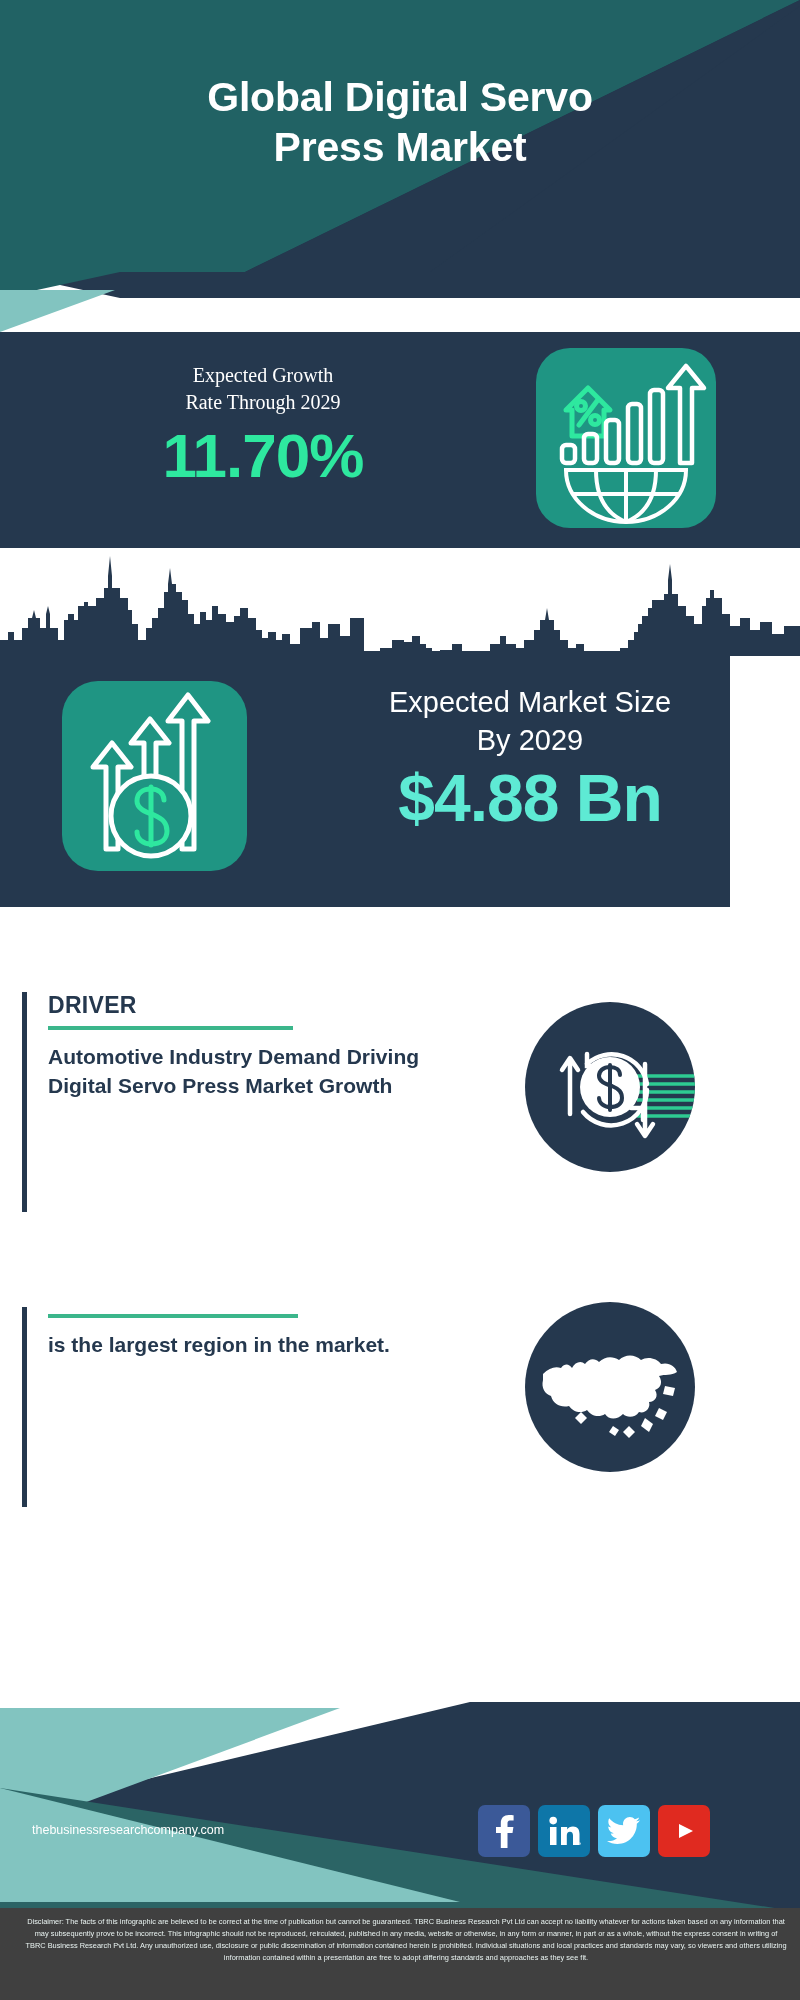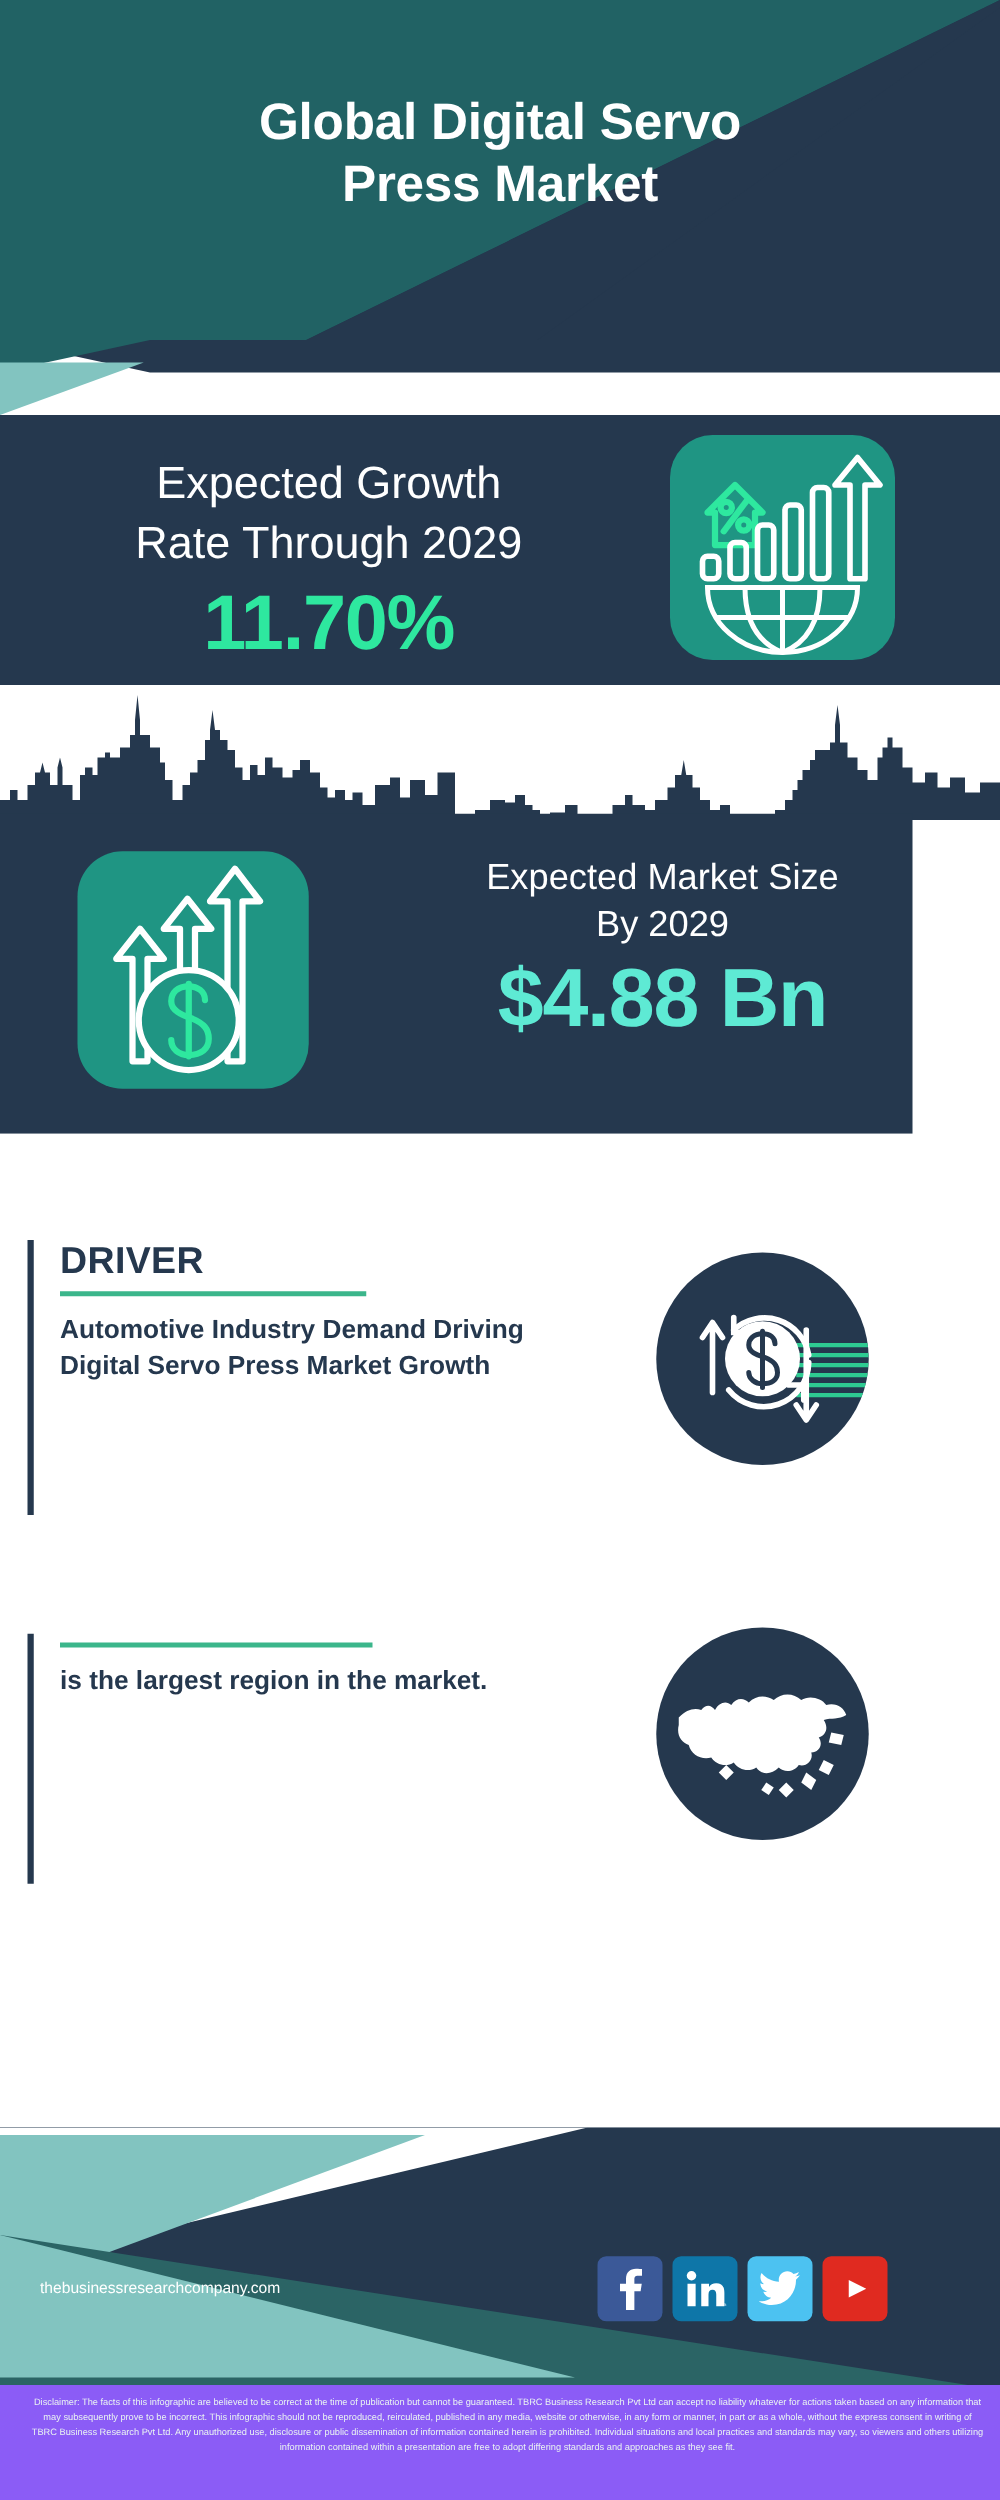--- a/index.html
+++ b/index.html
@@ -35,21 +35,21 @@
 
   
   #growth {
     position:absolute; left:0; top:332px; width:800px; height:212px;
     background:#25384e;
   }
   #growth-text {
     position:absolute; left:28px; top:30px; width:470px;
     text-align:center; color:#ffffff;
   }
-  #growth-label { font-size:36px; line-height:1.33; font-weight:400; }
+  #growth-label { font-size:20px; line-height:1.33; font-weight:400;font-family:Liberation Serif, serif; }
   #growth-value {
     margin-top:8px; font-size:62px; font-weight:bold; color:#2ee89f;
     line-height:1.05; letter-spacing:-1px;
   }
   #growth-icon-box {
     position:absolute; left:536px; top:16px; width:180px; height:180px;
     background:#1f9583; border-radius:34px; overflow:hidden;
   }
 
   
@@ -95,21 +95,21 @@
   }
   .blk-underline {
     height:4px; background:#3bb68b; margin-top:7px; margin-bottom:12px;
   }
   .blk-text {
     color:#25384e; font-weight:bold; font-size:21px; line-height:1.40;
   }
 
   #driver-block { left:22px; top:85px; width:470px; }
   #driver-rule  { height:220px; }
-  #driver-title { font-size:30px; }
+  #driver-title { font-size:23px; }
   #driver-underline { width:245px; }
 
   #region-block { left:22px; top:400px; width:470px; }
   #region-rule  { height:200px; }
   #region-title { font-size:33px; }
   #region-underline { width:250px; }
 
   #driver-icon {
     position:absolute; left:525px; top:95px; width:170px; height:170px;
     background:#25384e; border-radius:50%; overflow:hidden;
@@ -138,21 +138,21 @@
     display:flex; align-items:center; justify-content:center;
     color:#fff;
   }
   #soc-fb { background:#3b5998; }
   #soc-li { background:#0e76a8; }
   #soc-tw { background:#4cc2f1; }
   #soc-yt { background:#e02a20; }
 
   #disclaimer {
     position:absolute; left:0; top:1908px; width:800px; height:92px;
-    background:#8b5cf6; z-index:6;
+    background:#404040; z-index:6;
     padding:8px 12px 0 24px;
     color:#eaf4f2; font-size:7.4px; line-height:1.62; text-align:justify;
   }
   #disclaimer-inner { text-align:center; }
 </style>
 </head>
 <body>
 
 <div id="header">
   <svg id="header-diag" viewBox="0 0 800 272" preserveAspectRatio="none">

